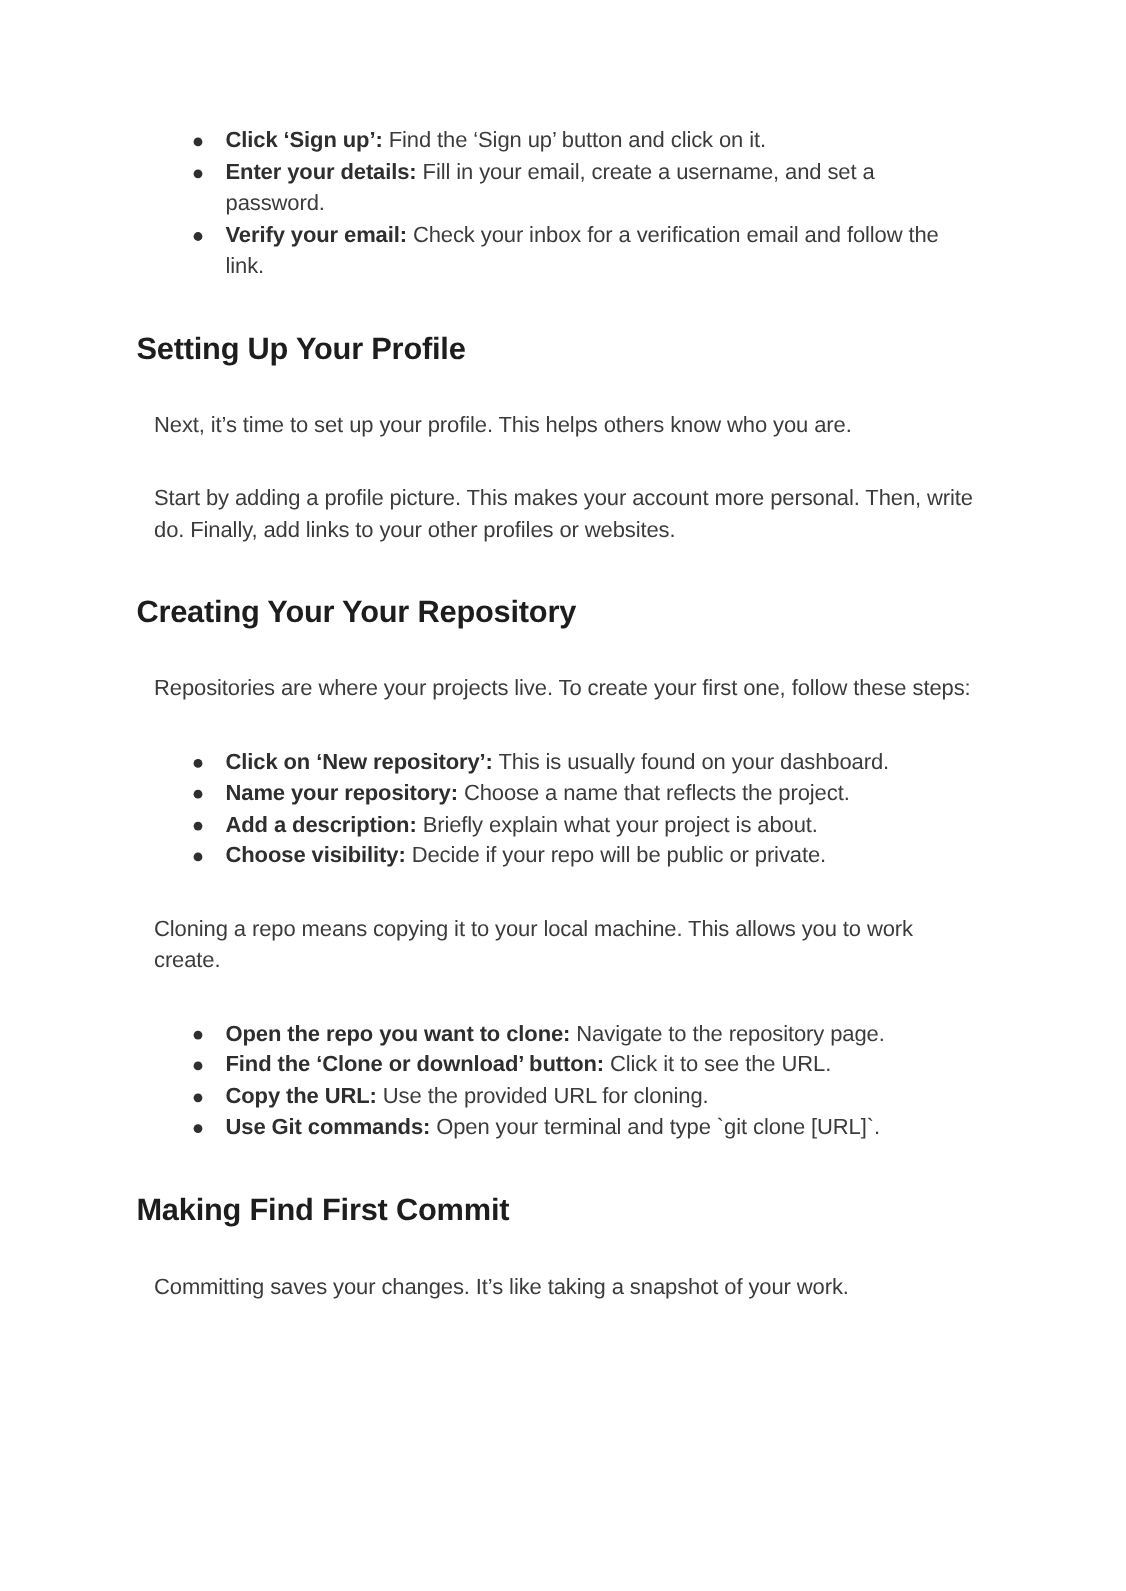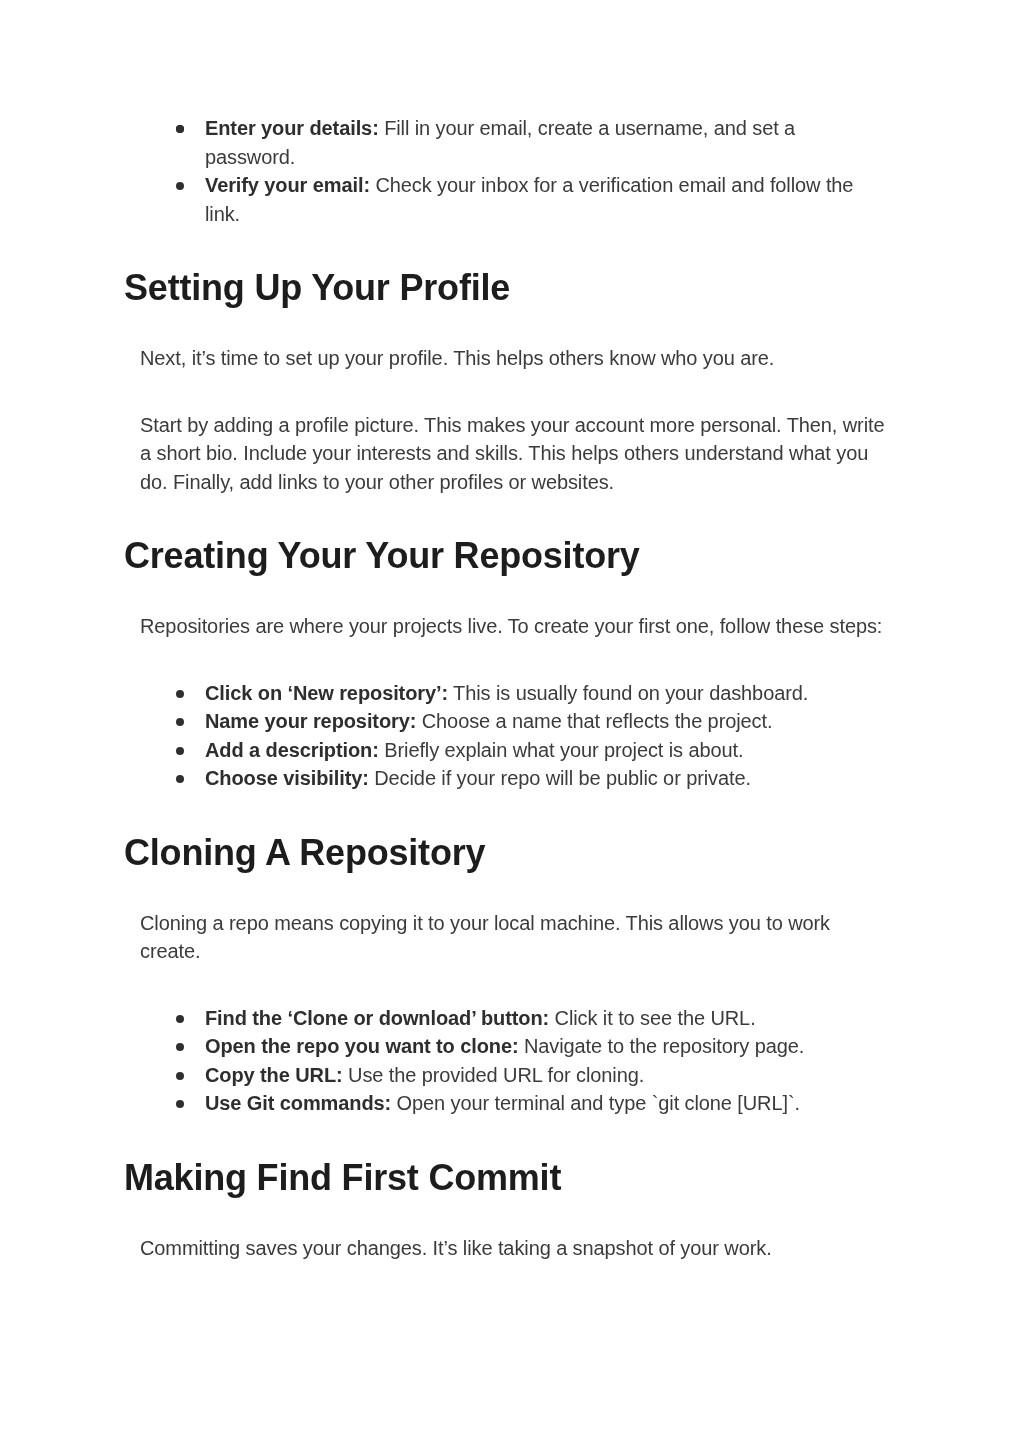--- a/index.html
+++ b/index.html
@@ -16,21 +16,21 @@
   }
   .tline {
     display: block;
     white-space: pre;
     font-size: 20px;
     line-height: 28.5px;
     letter-spacing: -0.1px;
   }
   p { margin: 38px 16px 0; }
   h2 {
-    font-size: 36px;
+    font-size: 28px;
     line-height: 36px;
     font-weight: 700;
     letter-spacing: -0.2px;
     color: var(--heading-color, #1d1d1d);
     margin: 42px 0 0;
     white-space: pre;
   }
   ul.blist { list-style: none; margin: 38px 0 0; }
   ul.blist.first { margin-top: 0; }
   ul.blist li { position: relative; padding-left: 81px; }
@@ -42,20 +42,21 @@
   b.lbl { font-weight: 700; color: var(--bold-color, #2e2e2e); }
 </style>
 </head>
 <body>
 
 <div class="doc">
 
   <ul class="blist first">
     <li>
       <span class="dot"></span>
+      <span class="tline"><b class="lbl">Click ‘Sign up’:</b><span> Find the ‘Sign up’ button and click on it.</span></span>
     </li>
     <li>
       <span class="dot"></span>
       <span class="tline"><b class="lbl">Enter your details:</b><span> Fill in your email, create a username, and set a</span></span>
       <span class="tline">password.</span>
     </li>
     <li>
       <span class="dot"></span>
       <span class="tline"><b class="lbl">Verify your email:</b><span> Check your inbox for a verification email and follow the</span></span>
       <span class="tline">link.</span>
@@ -63,21 +64,20 @@
   </ul>
 
   <h2>Setting Up Your Profile</h2>
 
   <p>
     <span class="tline">Next, it’s time to set up your profile. This helps others know who you are.</span>
   </p>
 
   <p>
     <span class="tline">Start by adding a profile picture. This makes your account more personal. Then, write</span>
-    <span class="tline">a short bio. Include your interests and skills. This helps others understand what you</span>
     <span class="tline">do. Finally, add links to your other profiles or websites.</span>
   </p>
 
   <h2>Creating Your Your Repository</h2>
 
   <p>
     <span class="tline">Repositories are where your projects live. To create your first one, follow these steps:</span>
   </p>
 
   <ul class="blist">
@@ -92,35 +92,34 @@
     <li>
       <span class="dot"></span>
       <span class="tline"><b class="lbl">Add a description:</b><span> Briefly explain what your project is about.</span></span>
     </li>
     <li>
       <span class="dot"></span>
       <span class="tline"><b class="lbl">Choose visibility:</b><span> Decide if your repo will be public or private.</span></span>
     </li>
   </ul>
 
-  <h2>Cloning A Repository</h2>
 
   <p>
     <span class="tline">Cloning a repo means copying it to your local machine. This allows you to work</span>
     <span class="tline">create.</span>
   </p>
 
   <ul class="blist">
     <li>
       <span class="dot"></span>
-      <span class="tline"><b class="lbl">Find the ‘Clone or download’ button:</b><span> Click it to see the URL.</span></span>
+      <span class="tline"><b class="lbl">Open the repo you want to clone:</b><span> Navigate to the repository page.</span></span>
     </li>
     <li>
       <span class="dot"></span>
-      <span class="tline"><b class="lbl">Open the repo you want to clone:</b><span> Navigate to the repository page.</span></span>
+      <span class="tline"><b class="lbl">Find the ‘Clone or download’ button:</b><span> Click it to see the URL.</span></span>
     </li>
     <li>
       <span class="dot"></span>
       <span class="tline"><b class="lbl">Copy the URL:</b><span> Use the provided URL for cloning.</span></span>
     </li>
     <li>
       <span class="dot"></span>
       <span class="tline"><b class="lbl">Use Git commands:</b><span> Open your terminal and type `git clone [URL]`.</span></span>
     </li>
   </ul>

